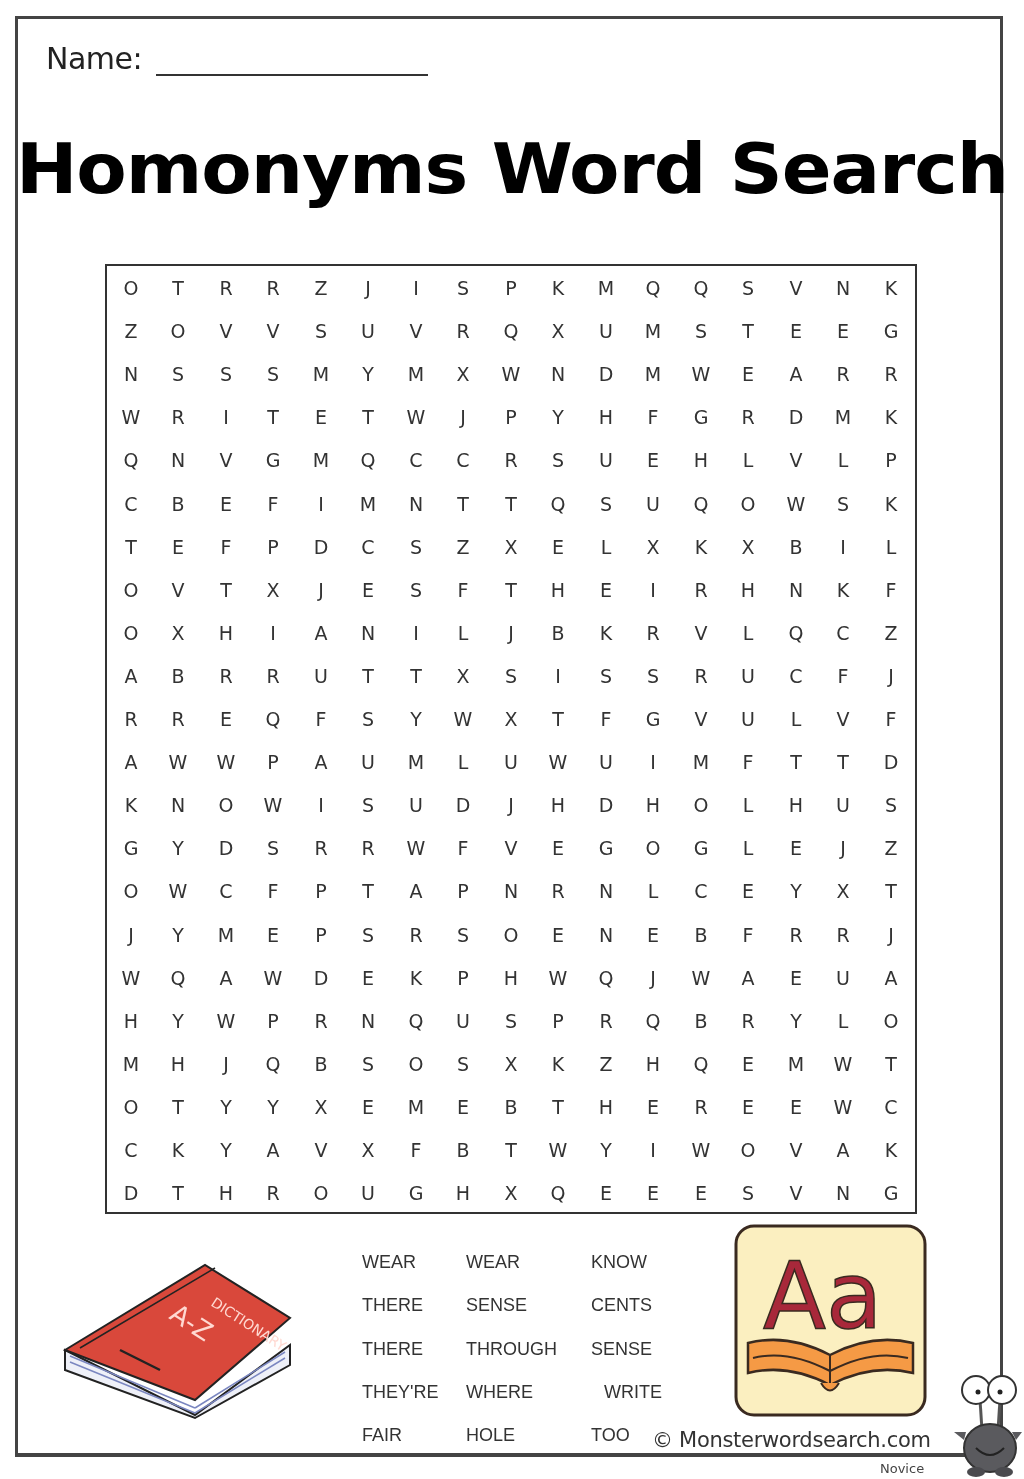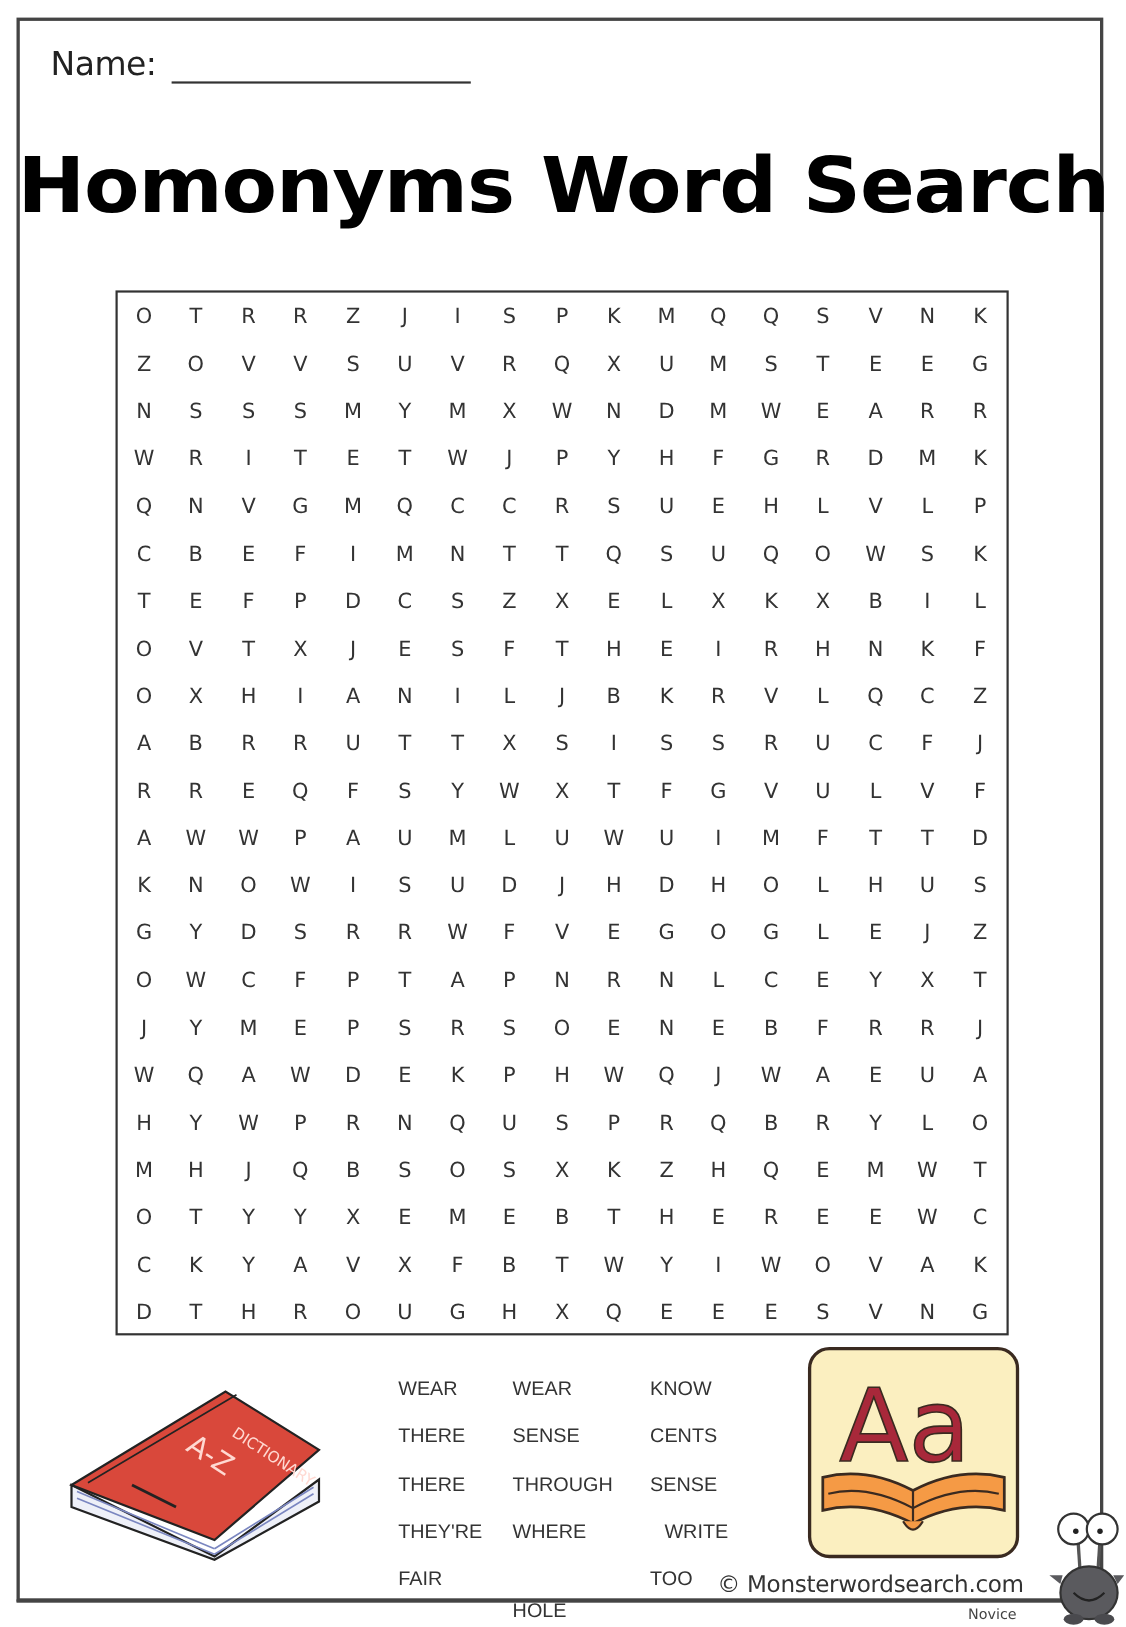--- a/index.html
+++ b/index.html
@@ -457,21 +457,21 @@
 <div class="wordlist" id="wordlist">
     <span class="word" style="left: 0px; top: 0px;">WEAR</span>
     <span class="word" style="left: 0px; top: 43.3px;">THERE</span>
     <span class="word" style="left: 0px; top: 86.6px;">THERE</span>
     <span class="word" style="left: 0px; top: 129.9px;">THEY'RE</span>
     <span class="word" style="left: 0px; top: 173.2px;">FAIR</span>
     <span class="word" style="left: 104px; top: 0px;">WEAR</span>
     <span class="word" style="left: 104px; top: 43.3px;">SENSE</span>
     <span class="word" style="left: 104px; top: 86.6px;">THROUGH</span>
     <span class="word" style="left: 104px; top: 129.9px;">WHERE</span>
-    <span class="word" style="left: 104px; top: 173.2px; margin-top: 29px;">HOLE</span>
+    <span class="word" style="left: 104px; top: 173.2px;">HOLE</span>
     <span class="word" style="left: 229px; top: 0px;">KNOW</span>
     <span class="word" style="left: 229px; top: 43.3px;">CENTS</span>
     <span class="word" style="left: 229px; top: 86.6px;">SENSE</span>
     <span class="word" style="left: 242px; top: 129.9px;">WRITE</span>
     <span class="word" style="left: 229px; top: 173.2px;">TOO</span>
   </div>
 
 <svg class="dict-book" viewBox="0 0 240 170">
   <polygon points="5,100 135,165 230,95 230,115 135,168 5,120" fill="#eef0f8" stroke="#222" stroke-width="2"></polygon>
   <line x1="10" y1="106" x2="135" y2="158" stroke="#7a86c0" stroke-width="1.5"></line>

